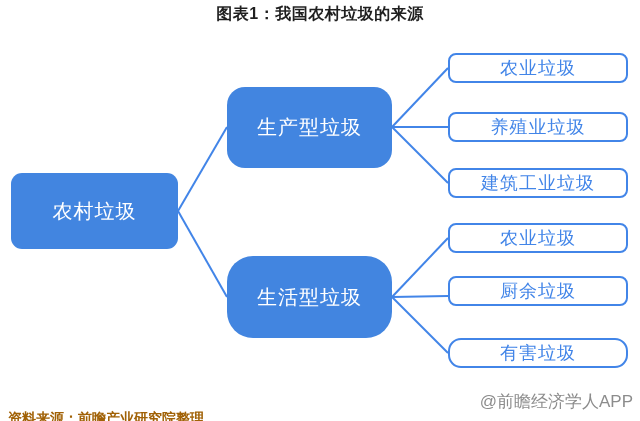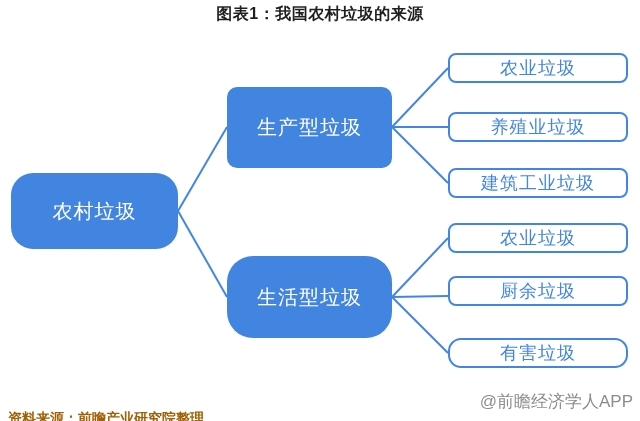--- a/index.html
+++ b/index.html
@@ -16,25 +16,25 @@
     text-align:center;
     font-size:16px;font-weight:bold;color:#1f1f1f;
     letter-spacing:0.5px;
   }
   .node{
     position:absolute;
     background:#4285E0;
     color:#ffffff;
     display:flex;align-items:center;justify-content:center;
     font-size:20px;letter-spacing:1px;
-    border-radius:22px;
+    border-radius:11px;
     box-sizing:border-box;
   }
   .node.root{left:11px;top:173px;width:167px;height:76px;}
-  .node.branch-1{left:227px;top:87px;width:165px;height:81px;border-radius:10px;}
+  .node.branch-1{left:227px;top:87px;width:165px;height:81px;border-radius:18px;}
   .node.branch-2{left:227px;top:256px;width:165px;height:82px;border-radius:26px;}
   .leaf{
     position:absolute;left:448px;width:180px;height:30px;
     background:#ffffff;
     border:2px solid #4285E8;
     border-radius:8px;
     box-sizing:border-box;
     display:flex;align-items:center;justify-content:center;
     color:#4285E8;font-size:18px;letter-spacing:1px;
   }

